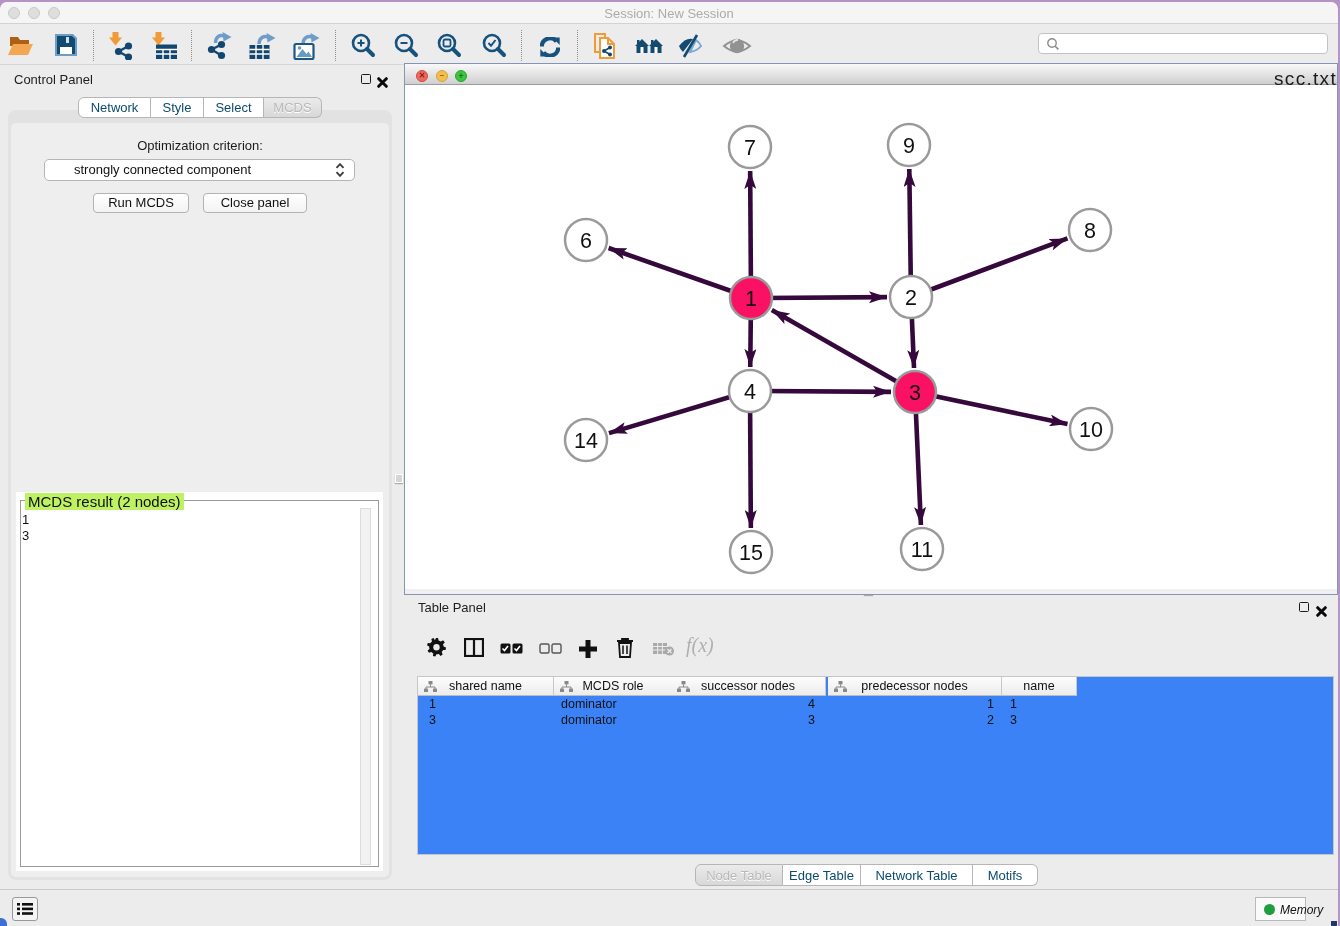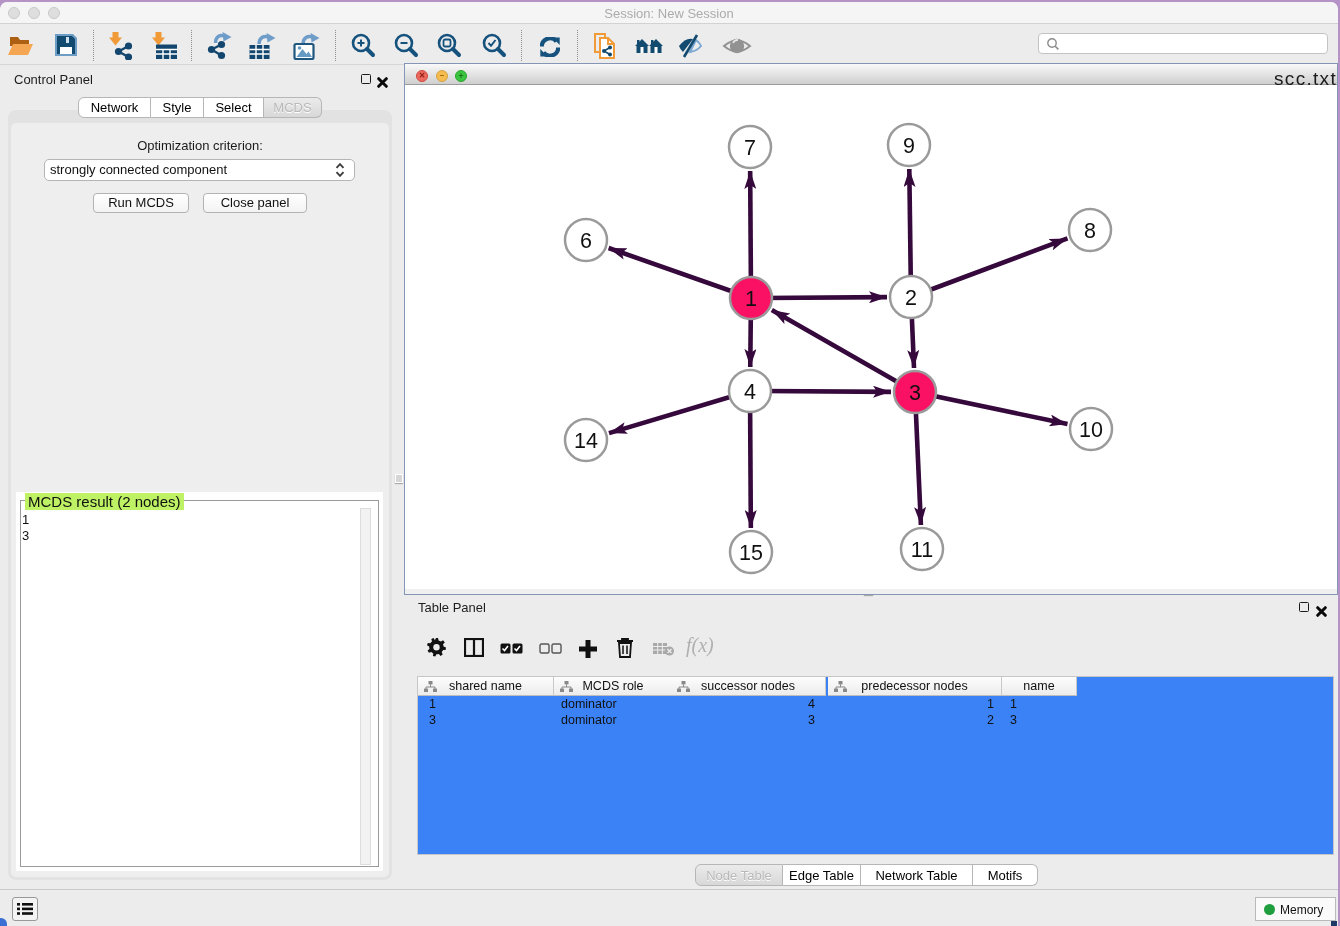--- a/index.html
+++ b/index.html
@@ -19,28 +19,28 @@
 .ticon { position:absolute; top:8px; }
 
 
 #search { position:absolute; left:1038px; top:9px; width:290px; height:21px; background:#fff; border:1px solid #c3c3c3; border-radius:4px; }
 
 
 #cp-title { left:14px; top:70px; font-size:13px; color:#1d1d1d; }
 #cp-float { left:361px; top:72px; width:10px; height:10px; border:1.8px solid #1a1a1a; border-radius:1.5px; }
 #cp-close { left:377px; top:72px; }
 .tabrow { position:absolute; display:flex; }
-.tab { height:21px; background:#fff; border:1px solid #b6b6b6; border-left:none; font-size:13px; color:#000000; display:flex; align-items:center; justify-content:center; }
+.tab { height:21px; background:#fff; border:1px solid #b6b6b6; border-left:none; font-size:13px; color:#0c4a6e; display:flex; align-items:center; justify-content:center; }
 .tab.first { border-left:1px solid #b6b6b6; border-radius:6px 0 0 6px; }
 .tab.last { border-radius:0 6px 6px 0; }
 .tab.disabled { background:linear-gradient(#ebebeb,#d8d8d8); color:#b9b9b9; text-shadow:0 1px 0 #fff; }
 #cp-outer { left:8px; top:108px; width:384px; height:770px; background:#e2e2e2; border-radius:8px; }
 #cp-inner { left:11px; top:121px; width:378px; height:754px; background:#eeeeee; border-radius:5px; }
 #opt-label { left:0; top:136px; width:400px; text-align:center; font-size:13px; color:#1a1a1a; }
-#cp-select { left:44px; top:157px; width:311px; height:22px; background:#fff; border:1px solid #b5b5b5; border-radius:5px; font-size:13px; color:#111; line-height:20px; padding-left:5px; }
+#cp-select { left:44px; top:157px; width:311px; height:22px; background:#fff; border:1px solid #b5b5b5; border-radius:5px; font-size:13px; color:#111; line-height:20px; padding-left:29px; }
 .btn { position:absolute; height:20px; background:linear-gradient(#ffffff,#f3f3f3); border:1px solid #b3b3b3; border-radius:4px; font-size:13px; color:#111; text-align:center; }
 #mcds-white { left:16px; top:490px; width:367px; height:379px; background:#fff; }
 #mcds-fs { left:20px; top:498px; width:359px; height:367px; border:1px solid #9b9b9b; }
 #mcds-legend { left:25px; top:491px; font-size:15px; color:#111; background:#bef264; padding:0 3px; }
 #mcds-scroll { left:360px; top:506px; width:11px; height:357px; background:#f2f2f2; border:1px solid #dcdcdc; }
 #mcds-txt { left:22px; top:510px; font-size:13px; color:#111; line-height:16px; }
 
 
 #statusline { left:0; top:887px; width:1338px; height:1px; background:#c9c9c9; }
 #listbtn { left:12px; top:895px; width:26px; height:24px; background:#f4f4f4; border:1px solid #999; border-radius:3px; }
@@ -58,21 +58,21 @@
 
 #tp-title { left:418px; top:598px; font-size:13px; color:#1d1d1d; }
 #tp-float { left:1299px; top:600px; width:10px; height:10px; border:1.8px solid #1a1a1a; border-radius:1.5px; }
 #tp-close { left:1316px; top:601px; }
 #tbl { left:417px; top:674px; width:917px; height:179px; background:#3b82f6; border:1px solid #c6c6c6; }
 .th { position:absolute; top:0; height:19px; background:linear-gradient(#fdfdfd,#ececec); border-right:1px solid #c8c8c8; border-bottom:1px solid #bdbdbd; font-size:12.5px; color:#111; text-align:center; line-height:19px; }
 .trow { position:absolute; font-size:12.5px; color:#111; height:16px; line-height:16px; }
 .thicon { position:absolute; left:6px; top:4px; width:13px; height:11px; }
 .tabrow2 { position:absolute; display:flex; }
 .tabrow2 .tab { height:22px; }
-#memory { left:1255px; top:895px; width:81px; height:24px; background:#fafafa; border:1px solid #b9b9b9; }
+#memory { left:1255px; top:895px; width:51px; height:24px; background:#fafafa; border:1px solid #b9b9b9;font-style:italic; }
 </style>
 </head>
 <body>
 <div id="app">
 
   <div id="titlebar" class="abs">
     <div class="tl" style="left:8px;"></div>
     <div class="tl" style="left:28px;"></div>
     <div class="tl" style="left:48px;"></div>
     <div id="wintitle">Session: New Session</div>

